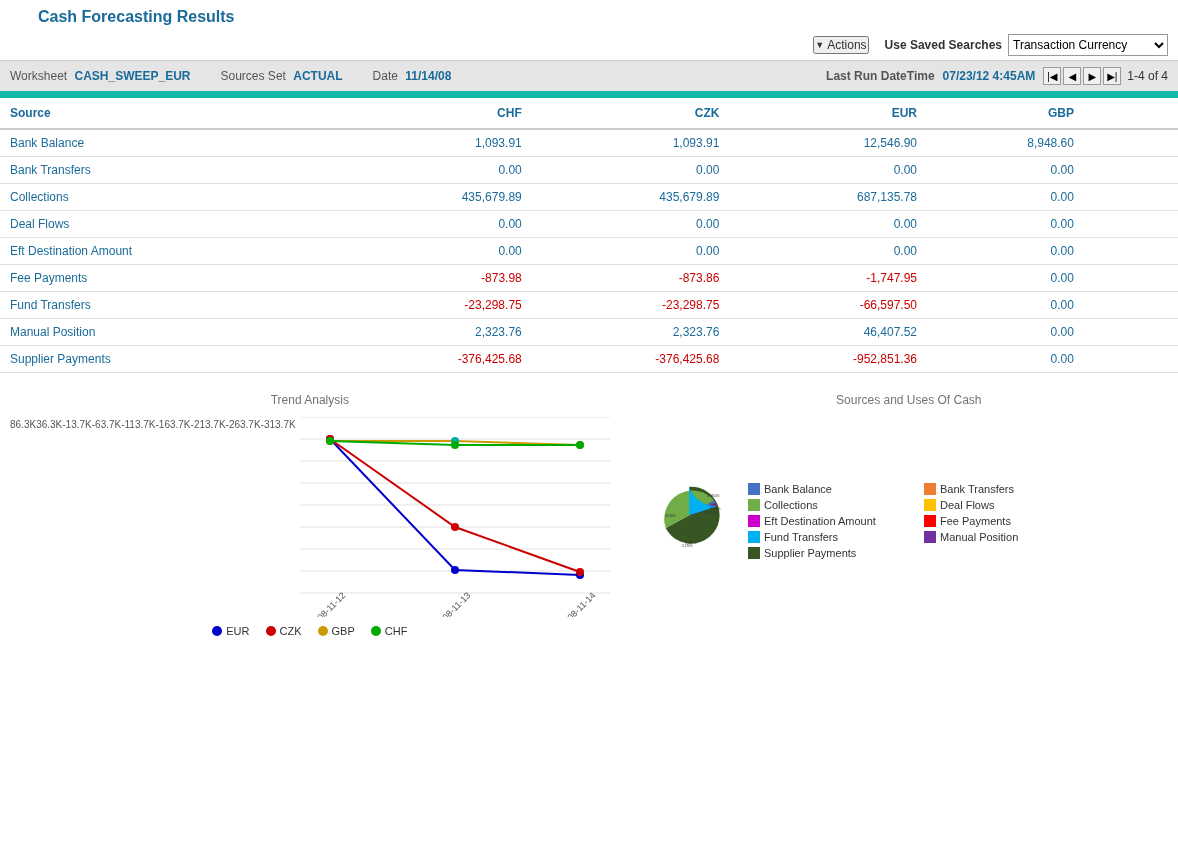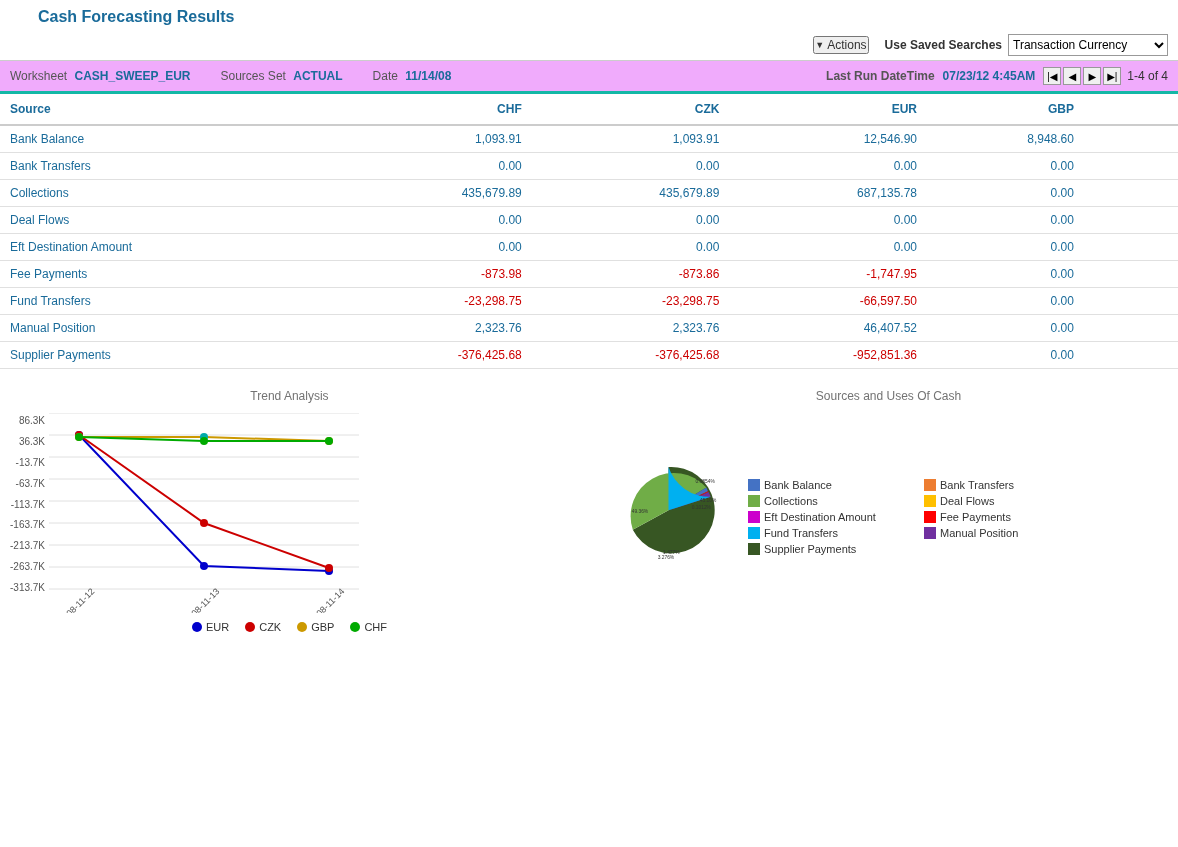--- a/index.html
+++ b/index.html
@@ -7,21 +7,21 @@
     
     .page-header { padding: 8px 10px 4px 10px; }
     .page-title { color: #1a6b9a; font-size: 16px; font-weight: bold; margin-left: 28px; }
     
     .toolbar { display: flex; align-items: center; justify-content: flex-end; padding: 4px 10px; border-bottom: 1px solid #ccc; }
     .actions-btn { color: #333; font-size: 12px; cursor: pointer; margin-right: 16px; display: flex; align-items: center; gap: 3px; }
     .actions-btn::before { content: '▼'; font-size: 9px; color: #333; }
     .use-saved-searches { font-size: 12px; color: #333; margin-right: 6px; font-weight: bold; }
     .currency-select { width: 160px; height: 22px; font-size: 12px; border: 1px solid #999; background: #fff; }
     
-    .meta-bar { display: flex; align-items: center; padding: 6px 10px; background: #f0abfc; border-bottom: 3px solid #14b8a6; font-size: 12px; }
+    .meta-bar { display: flex; align-items: center; padding: 6px 10px; background: #e5e5e5; border-bottom: 7px solid #14b8a6; font-size: 12px; }
     .meta-item { margin-right: 30px; }
     .meta-label { color: #555; margin-right: 4px; }
     .meta-value { color: #1a6b9a; font-weight: bold; }
     .meta-right { margin-left: auto; display: flex; align-items: center; gap: 8px; }
     .pagination { display: flex; align-items: center; gap: 2px; }
     .page-btn { width: 18px; height: 18px; border: 1px solid #999; background: #f0f0f0; cursor: pointer; font-size: 10px; display: flex; align-items: center; justify-content: center; }
     .page-info { font-size: 12px; margin-left: 4px; }
     
     .data-table { width: 100%; border-collapse: collapse; margin: 0; }
     .data-table thead tr { border-bottom: 2px solid #ccc; }
@@ -184,21 +184,21 @@
     <td></td>
   </tr>
     </tbody>
 </table>
 
 <div class="charts-section">
 
   <div class="trend-chart">
     <div class="chart-title">Trend Analysis</div>
     <div style="display:flex; align-items:flex-start;">
-      <div style="display:flex;flex-direction:column;justify-content:space-between;font-size:10px;color:#555;height:180px;text-align:right;margin-right:4px;padding-top:2px;">
+      <div style="display:flex;flex-direction:row;justify-content:space-between;font-size:10px;color:#555;height:180px;text-align:right;margin-right:4px;padding-top:2px;">
         <span>86.3K</span>
         <span>36.3K</span>
         <span>-13.7K</span>
         <span>-63.7K</span>
         <span>-113.7K</span>
         <span>-163.7K</span>
         <span>-213.7K</span>
         <span>-263.7K</span>
         <span>-313.7K</span>
       </div>

